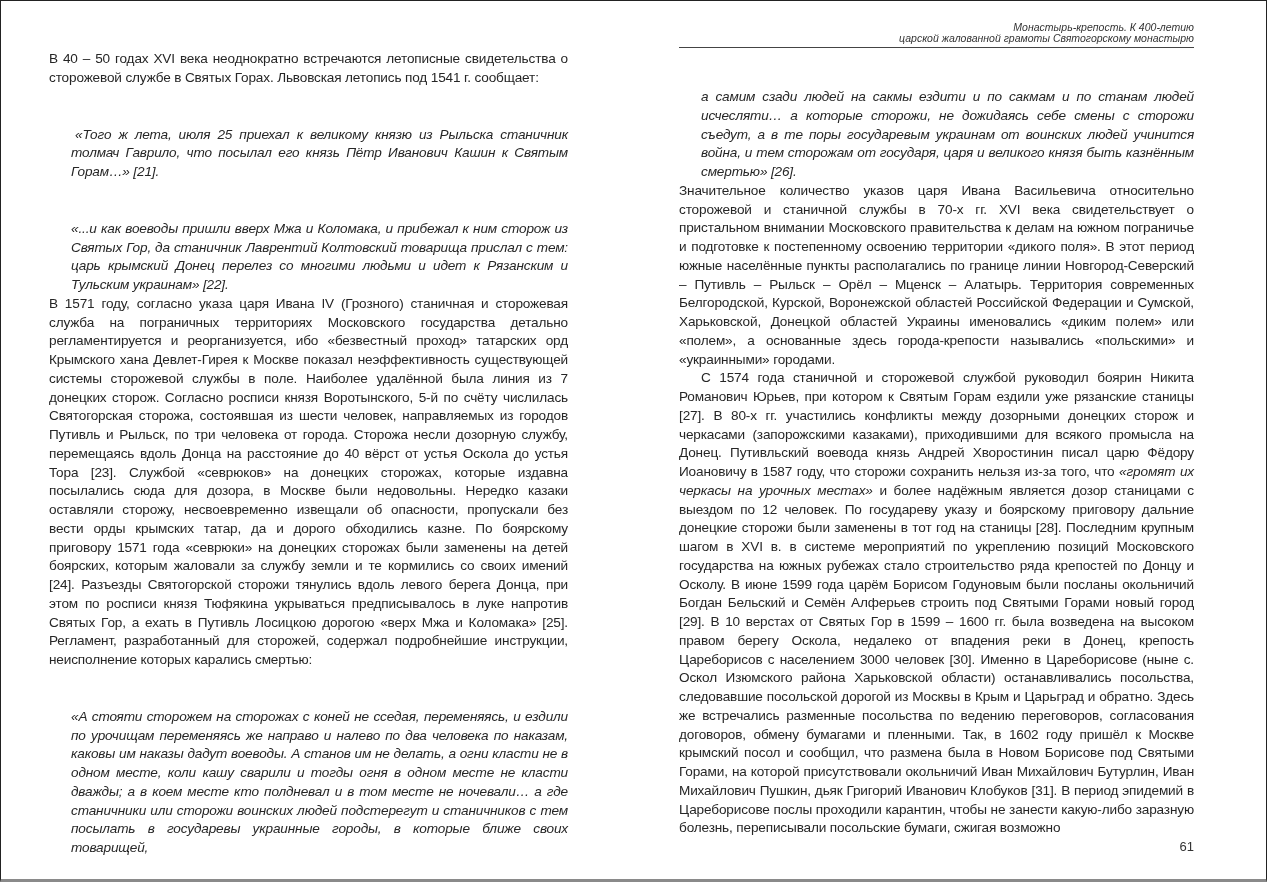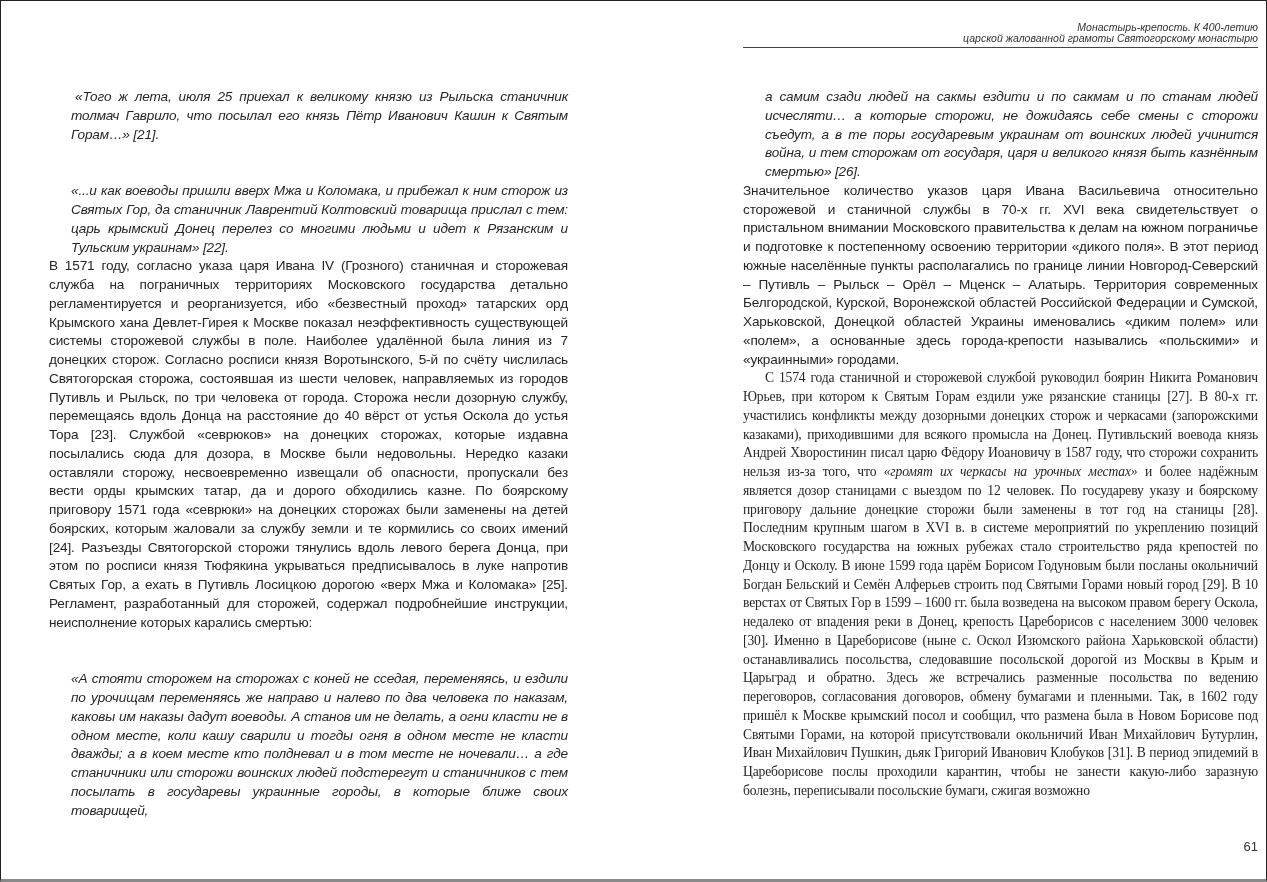--- a/index.html
+++ b/index.html
@@ -10,53 +10,54 @@
       color: #262626;
     }
     .spread {
       position: absolute; left: 0; top: 0; width: 1265px; height: 878px;
       border-top: 1px solid #222; border-left: 1px solid #222; border-right: 1px solid #222;
       border-bottom: 3px solid #8a8a8a;
       box-sizing: content-box;
     }
     .page { position: absolute; top: 0; height: 878px; }
     .page.left { left: 48px; width: 519px; }
-    .page.right { left: 742px; width: 515px; }
+    .page.right { left: 678px; width: 515px; }
     .running-head {
       position: absolute; left: 0; right: 0; top: 0; height: 46px;
       border-bottom: 1px solid #444;
       font-style: italic; font-size: 10.5px; line-height: 11px; color: #333;
     }
     .page.left .running-head span { position: absolute; left: 0; bottom: 3px; }
     .page.right .running-head { text-align: right; }
     .page.right .running-head .rh-wrap { position: absolute; right: 0; bottom: 3px; }
     .page.right .running-head .rh-line { display: block; }
     .body-text {
       position: absolute; left: 0; right: 0; top: 49px;
       font-size: 13.6px; line-height: 18.75px;
       text-align: justify; letter-spacing: -0.15px;
     }
     .body-text p { margin: 0; }
-    .body-text p.indent { text-indent: 22px; font-family: Liberation Serif, serif; }
+    .body-text p.indent { text-indent: 22px; }
     .body-text p.quote { font-style: italic; padding-left: 22px; margin-top: 38px; }
     .body-text p.quote.first-indent { text-indent: 4px; font-style: italic; }
     .body-text em { font-style: italic; }
     .folio {
       position: absolute; top: 838px; font-size: 13px; color: #333;
     }
     .page.left .folio { left: 0; margin-top: 40px; }
     .page.right .folio { right: 0; }
   </style>
 </head>
 <body>
 
 <div class="spread">
 
   <div class="page left">
     <div class="body-text">
+      <p>В 40 – 50 годах XVI века неоднократно встречаются летописные свидетельства о сторожевой службе в Святых Горах. Львовская летопись под 1541 г. сообщает:</p>
       <p class="quote first-indent">«Того ж лета, июля 25 приехал к великому князю из Рыльска станичник толмач Гаврило, что посылал его князь Пётр Иванович Кашин к Святым Горам…» [21].</p>
       <p class="quote">«...и как воеводы пришли вверх Мжа и Коломака, и прибежал к ним сторож из Святых Гор, да станичник Лаврентий Колтовский товарища прислал с тем: царь крымский Донец перелез со многими людьми и идет к Рязанским и Тульским украинам» [22].</p>
       <p>В 1571 году, согласно указа царя Ивана IV (Грозного) станичная и сторожевая служба на пограничных территориях Московского государства детально регламентируется и реорганизуется, ибо «безвестный проход» татарских орд Крымского хана Девлет-Гирея к Москве показал неэффективность существующей системы сторожевой службы в поле. Наиболее удалённой была линия из 7 донецких сторож. Согласно росписи князя Воротынского, 5-й по счёту числилась Святогорская сторожа, состоявшая из шести человек, направляемых из городов Путивль и Рыльск, по три человека от города. Сторожа несли дозорную службу, перемещаясь вдоль Донца на расстояние до 40 вёрст от устья Оскола до устья Тора [23]. Службой «севрюков» на донецких сторожах, которые издавна посылались сюда для дозора, в Москве были недовольны. Нередко казаки оставляли сторожу, несвоевременно извещали об опасности, пропускали без вести орды крымских татар, да и дорого обходились казне. По боярскому приговору 1571 года «севрюки» на донецких сторожах были заменены на детей боярских, которым жаловали за службу земли и те кормились со своих имений [24]. Разъезды Святогорской сторожи тянулись вдоль левого берега Донца, при этом по росписи князя Тюфякина укрываться предписывалось в луке напротив Святых Гор, а ехать в Путивль Лосицкою дорогою «верх Мжа и Коломака» [25]. Регламент, разработанный для сторожей, содержал подробнейшие инструкции, неисполнение которых карались смертью:</p>
       <p class="quote">«А стояти сторожем на сторожах с коней не сседая, переменяясь, и ездили по урочищам переменяясь же направо и налево по два человека по наказам, каковы им наказы дадут воеводы. А станов им не делать, а огни класти не в одном месте, коли кашу сварили и тогды огня в одном месте не класти дважды; а в коем месте кто полдневал и в том месте не ночевали… а где станичники или сторожи воинских людей подстерегут и станичников с тем посылать в государевы украинные городы, в которые ближе своих товарищей,</p>
     </div>
     <div class="folio">60</div>
   </div>
 
   <div class="page right">
     <div class="running-head">

